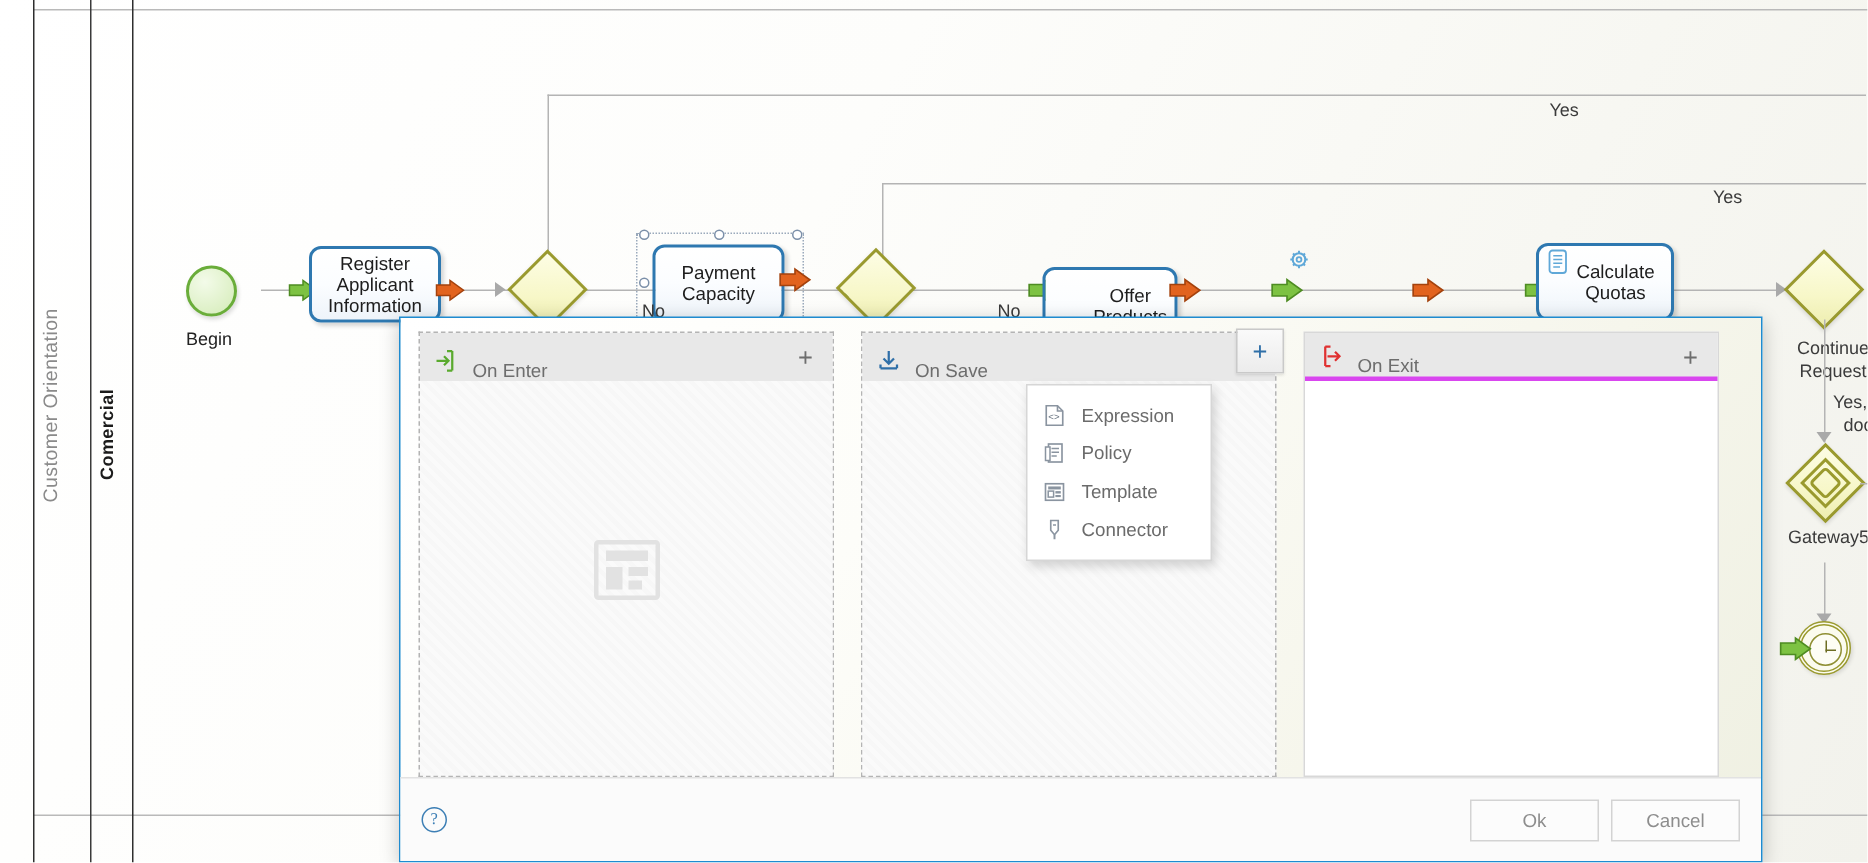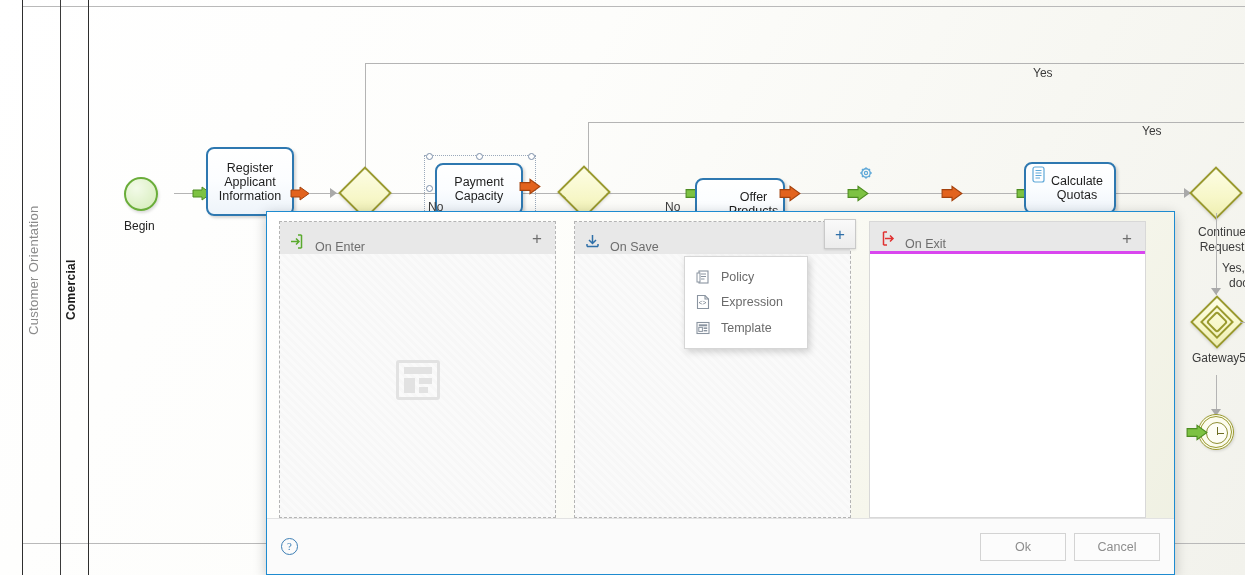--- a/index.html
+++ b/index.html
@@ -291,21 +291,21 @@
 
     <div class="start-event" style="left:124px; top:177px;"></div>
     <div class="event-label" style="left:124px; top:219px;">Begin</div>
 
     <div class="arrow-green" style="left:192px; top:186px;">
       <svg width="20" height="15" viewBox="0 0 20 15">
           <path d="M1 4 L10 4 L10 1 L19 7.5 L10 14 L10 11 L1 11 Z" fill="#7dc242" stroke="#4e8c22" stroke-width="1"></path>
         </svg>
     </div>
 
-    <div class="task" style="left:206px; top:147px; width:88px; height:69px;">
+    <div class="task" style="left:206px; top:164px; width:88px; height:51px;">
       <span>Register Applicant Information</span>
     </div>
     <div class="arrow-orange" style="left:290px; top:186px;">
       <svg width="20" height="15" viewBox="0 0 20 15">
           <path d="M1 4 L10 4 L10 1 L19 7.5 L10 14 L10 11 L1 11 Z" fill="#e2631e" stroke="#a4420d" stroke-width="1"></path>
         </svg>
     </div>
 
     <div class="gateway" style="left:346px; top:174px;"></div>
     <div class="arrowhead-gray" style="left:330px; top:188px;"></div>
@@ -479,51 +479,61 @@
           </span>
           <span class="title">On Exit</span>
           <span class="plus-btn">+</span>
         </div>
       </div>
 
       <div class="ctx-menu">
         <div class="ctx-item">
           <span class="ctx-icon">
             <svg width="16" height="16" viewBox="0 0 16 16">
+              <path d="M2.5 1.5 L10 1.5 L13.5 5 L13.5 14.5 L2.5 14.5 Z" fill="#ffffff" stroke="#8a94a0" stroke-width="1.1"></path>
+              <path d="M10 1.5 L10 5 L13.5 5" fill="none" stroke="#8a94a0" stroke-width="1.1"></path>
+              <text x="7.6" y="11.2" font-size="6.4" fill="#6b7683" text-anchor="middle" font-family="Liberation Sans, sans-serif">&lt;&gt;</text>
+            </svg>
+          </span>
+          <span class="ctx-label">Expression</span>
+        </div>
+        <div class="ctx-item">
+          <span class="ctx-icon">
+            <svg width="16" height="16" viewBox="0 0 16 16">
               <rect x="4" y="2" width="9" height="12" fill="#ffffff" stroke="#8a94a0" stroke-width="1.1"></rect>
               <rect x="2" y="4" width="3" height="9" fill="#ffffff" stroke="#8a94a0" stroke-width="1"></rect>
               <line x1="6" y1="5" x2="11" y2="5" stroke="#8a94a0" stroke-width="1"></line>
               <line x1="6" y1="7.5" x2="11" y2="7.5" stroke="#8a94a0" stroke-width="1"></line>
               <line x1="6" y1="10" x2="9.5" y2="10" stroke="#8a94a0" stroke-width="1"></line>
             </svg>
           </span>
           <span class="ctx-label">Policy</span>
-        </div>
-        <div class="ctx-item">
-          <span class="ctx-icon">
-            <svg width="16" height="16" viewBox="0 0 16 16">
-              <path d="M2.5 1.5 L10 1.5 L13.5 5 L13.5 14.5 L2.5 14.5 Z" fill="#ffffff" stroke="#8a94a0" stroke-width="1.1"></path>
-              <path d="M10 1.5 L10 5 L13.5 5" fill="none" stroke="#8a94a0" stroke-width="1.1"></path>
-              <text x="7.6" y="11.2" font-size="6.4" fill="#6b7683" text-anchor="middle" font-family="Liberation Sans, sans-serif">&lt;&gt;</text>
-            </svg>
-          </span>
-          <span class="ctx-label">Expression</span>
         </div>
         <div class="ctx-item">
           <span class="ctx-icon">
             <svg width="16" height="16" viewBox="0 0 16 16">
               <rect x="2" y="2.5" width="12" height="11" fill="#ffffff" stroke="#8a94a0" stroke-width="1.1"></rect>
               <rect x="3.8" y="4.3" width="8.4" height="2" fill="#8a94a0"></rect>
               <rect x="3.8" y="7.4" width="3.6" height="4" fill="none" stroke="#8a94a0" stroke-width="1"></rect>
               <rect x="8.6" y="7.4" width="3.6" height="1.6" fill="#8a94a0"></rect>
               <rect x="8.6" y="10" width="3.6" height="1.4" fill="#8a94a0"></rect>
             </svg>
           </span>
           <span class="ctx-label">Template</span>
         </div>
+        <div class="ctx-item">
+          <span class="ctx-icon">
+            <svg width="16" height="16" viewBox="0 0 16 16">
+              <path d="M5.5 2 L10.5 2 L10.5 8.5 L8 11.5 L5.5 8.5 Z" fill="#ffffff" stroke="#8a94a0" stroke-width="1.1"></path>
+              <line x1="8" y1="11.5" x2="8" y2="14.5" stroke="#8a94a0" stroke-width="1.3"></line>
+              <line x1="7" y1="5" x2="9" y2="5" stroke="#8a94a0" stroke-width="1"></line>
+            </svg>
+          </span>
+          <span class="ctx-label">Connector</span>
+        </div>
       </div>
 
     </div>
 
     <div class="modal-footer">
       <div class="help-icon">?</div>
       <div class="footer-spacer"></div>
       <div class="btn">Ok</div>
       <div class="btn">Cancel</div>
     </div>

